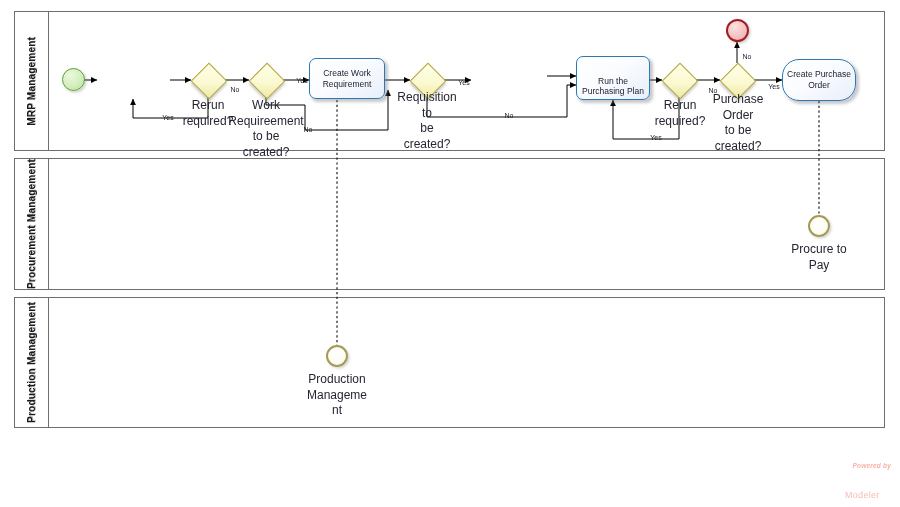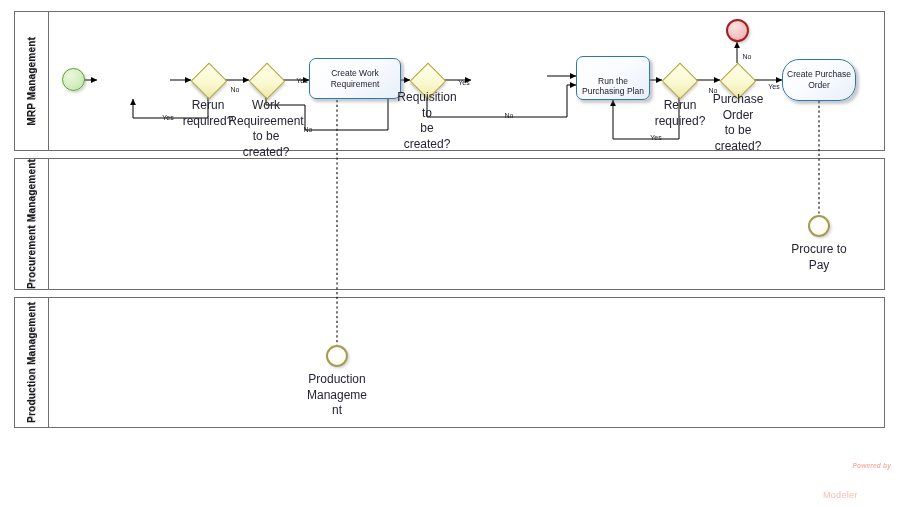--- a/index.html
+++ b/index.html
@@ -55,21 +55,21 @@
   .lbl{position:absolute;font-size:12px;color:#262633;text-align:center;line-height:1.3;
        white-space:pre-line;}
   .flowlbl{position:absolute;font-size:7px;color:#1c1c28;text-align:center;line-height:1;}
 
   
   #logo{position:absolute;left:815px;top:462px;width:78px;height:42px;}
   #logo .pw{position:absolute;right:2px;top:0;font-size:6.5px;color:#f6b3a6;
             font-weight:bold;font-style:italic;letter-spacing:.2px;}
   #logo .bz{position:absolute;left:0;top:8px;font-size:21px;color:#f0a293;
             font-weight:bold;letter-spacing:-1px;line-height:1;margin-top:48px;}
-  #logo .md{position:absolute;left:8px;top:29px;font-size:9px;color:#f6bdb2;
+  #logo .md{position:absolute;left:30px;top:29px;font-size:9px;color:#f6bdb2;
             letter-spacing:.3px;line-height:1;}
 </style>
 </head>
 <body>
 
 <div id="canvas">
 
   <div class="pool" style="left:14px;top:11px;width:871px;height:140px;">
     <div class="pool-head">
       <span>MRP Management</span>
@@ -149,21 +149,21 @@
   <div class="lbl" style="left:178px;top:98px;width:60px;">Rerun
 required?</div>
 
   <div class="gw" style="left:249px;top:63px;">
     <div class="dia"></div>
   </div>
   <div class="lbl" style="left:228px;top:98px;width:76px;">Work
 Requireement
 to be created?</div>
 
-  <div class="task" style="left:309px;top:58px;width:92px;height:41px;">
+  <div class="task" style="left:309px;top:58px;width:76px;height:41px;">
     <span>Create  Work Requirement</span>
   </div>
 
   <div class="gw" style="left:410px;top:63px;">
     <div class="dia"></div>
   </div>
   <div class="lbl" style="left:396px;top:90px;width:62px;">Requisition to
 be created?</div>
 
 

